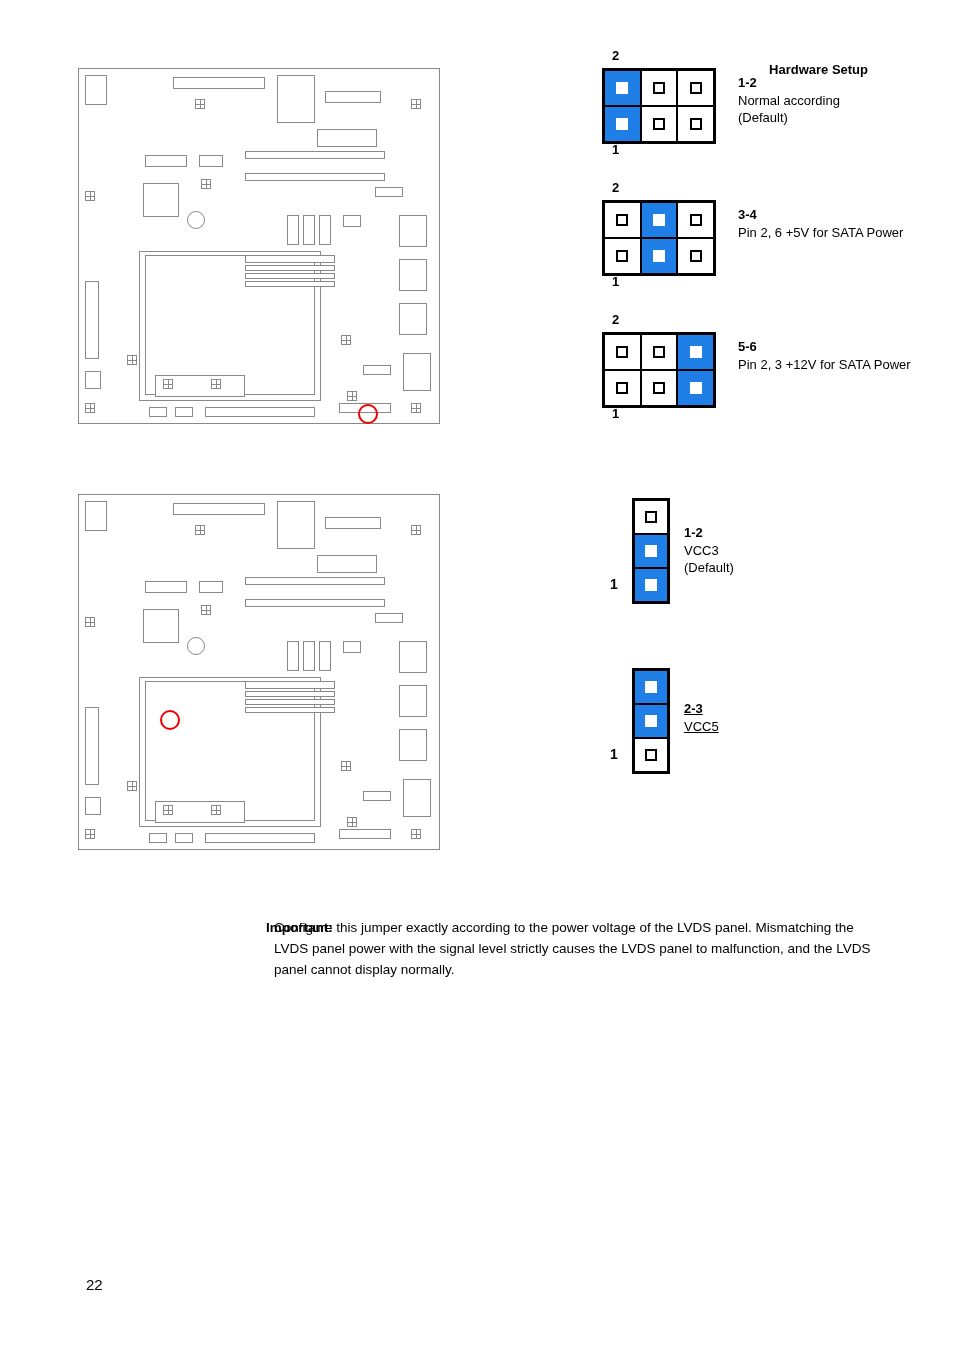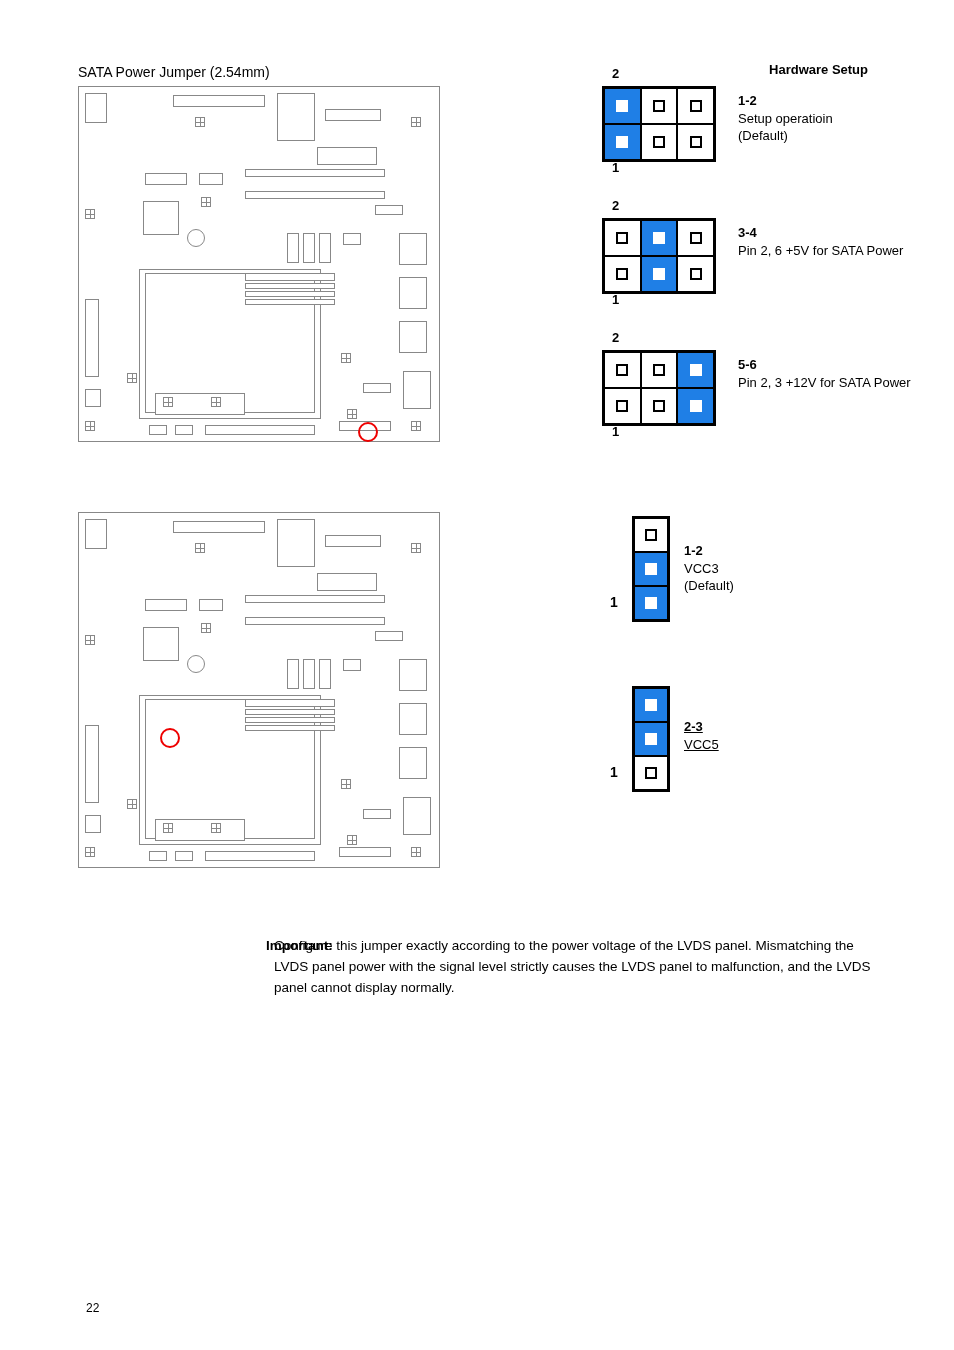--- a/index.html
+++ b/index.html
@@ -47,28 +47,27 @@
   .grid13 .cell { height:34px; }
   .v1label { position:absolute; left:82px; font-size:14px; font-weight:bold; }
   .optlabel2 { position:absolute; left:156px; font-size:13px; line-height:1.35; width: 200px; }
   
   
   .note { margin-top: 44px; font-size: 13.5px; line-height: 1.55; position: relative; padding-left: 196px; }
   .note-label { position:absolute; left: 188px; top: 0; font-weight: bold; }
   .note-body { }
   
   
-  .footer-pn { position:absolute; bottom: 35px; left: 86px; font-size: 12px; text-align: right; }
+  .footer-pn { position:absolute; bottom: 57px; left: 86px; font-size: 15px; text-align: right; }
 </style>
 </head>
 <body>
 <div class="page">
   <div class="page-num"><span>Hardware Setup</span></div>
 
-  <div class="header-line"><span>SATA Power Jumper (2.54mm)</span></div>
 
   <div class="section" style="height: 420px;">
     <div class="mobo-wrap">
       <div class="mobo">
         <div class="mobo-inner">
           <div class="mbox" style="left:0;top:0;width:22px;height:30px;"></div>
           <div class="mbox" style="left:88px;top:2px;width:92px;height:12px;"></div>
           <div class="mbox" style="left:192px;top:0px;width:38px;height:48px;"></div>
           <div class="mbox" style="left:240px;top:16px;width:56px;height:12px;"></div>
           <div class="mfan" style="left:110px;top:24px;"></div>
@@ -137,21 +136,21 @@
             <div class="cell">
               <div class="sq"></div>
             </div>
             <div class="cell">
               <div class="sq"></div>
             </div>
         </div>
         <div class="glabel gbot">1</div>
         <div class="optlabel top0">
           <b>1-2</b><br>
-          <span>Setup operatioin</span><br>
+          <span>Normal according</span><br>
           <span>(Default)</span>
         </div>
       </div>
 
       <div class="row2">
         <div class="glabel gtop">2</div>
         <div class="grid32">
           <div class="cell">
               <div class="sq"></div>
             </div>

